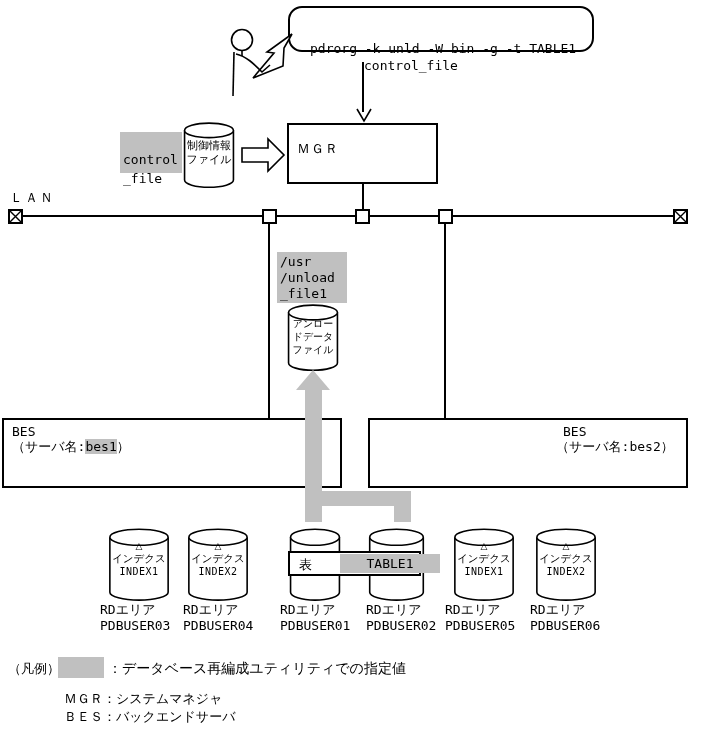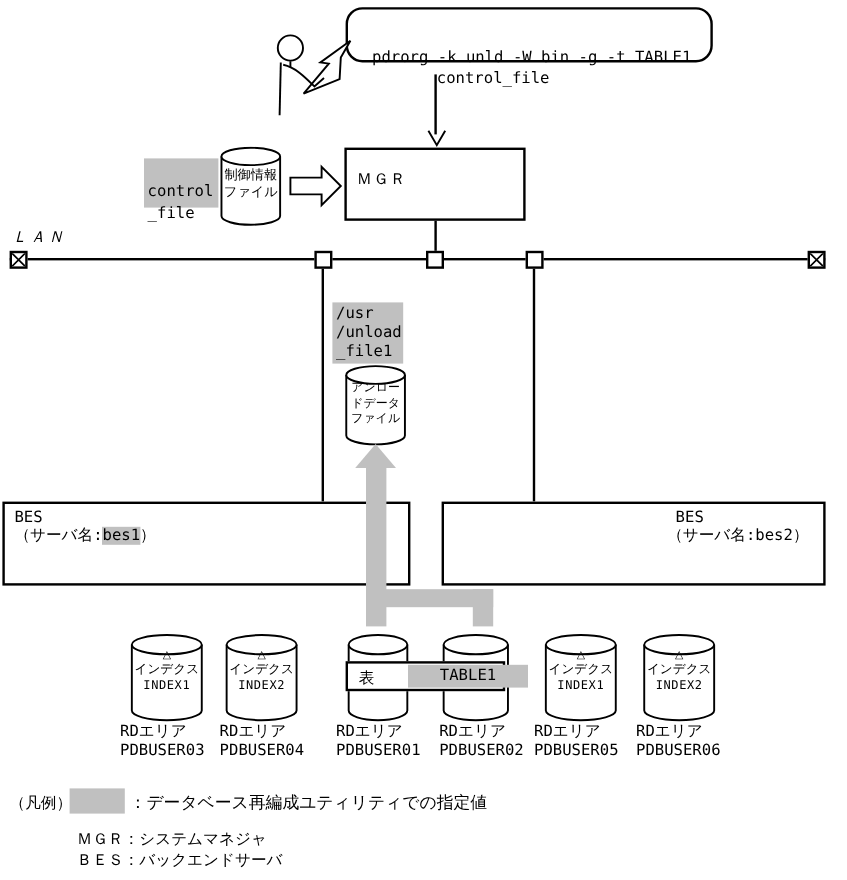--- a/index.html
+++ b/index.html
@@ -87,41 +87,41 @@
 
   <svg class="abs line-art" style="left:240px;top:134px;" width="46" height="38" viewBox="0 0 46 38">
     <path class="filled" d="M2,14 L28,14 L28,5 L44,21 L28,37 L28,28 L2,28 Z"></path>
   </svg>
 
   <div class="box" style="left:287px;top:123px;width:151px;height:61px;">
     <span class="abs" style="left:8px;top:3px;font-size:13px;letter-spacing:1px;margin-top:12px;">ＭＧＲ</span>
   </div>
   <div class="vline" style="left:362px;top:184px;height:26px;"></div>
 
-  <span class="abs" style="left:10px;top:189px;font-size:13px;letter-spacing:2px;font-style:italic;">ＬＡＮ</span>
+  <span class="abs" style="left:10px;top:189px;font-size:13px;letter-spacing:2px;">ＬＡＮ</span>
   <div class="hline" style="left:8px;top:215px;width:680px;"></div>
 
   <div class="conn xbox" style="left:8px;top:209px;">
     <svg viewBox="0 0 11 11">
         <path d="M0,0 L11,11 M11,0 L0,11" stroke="#000" stroke-width="1.4" fill="none"></path>
       </svg>
   </div>
   <div class="conn xbox" style="left:673px;top:209px;">
     <svg viewBox="0 0 11 11">
         <path d="M0,0 L11,11 M11,0 L0,11" stroke="#000" stroke-width="1.4" fill="none"></path>
       </svg>
   </div>
   <div class="conn" style="left:262px;top:209px;"></div>
   <div class="conn" style="left:355px;top:209px;"></div>
   <div class="conn" style="left:438px;top:209px;"></div>
 
   <div class="vline" style="left:268px;top:224px;height:194px;"></div>
   <div class="vline" style="left:444px;top:224px;height:194px;"></div>
 
-  <div class="abs hl mono" style="left:277px;top:252px;width:59px;height:51px;font-size:13px;line-height:16px;padding:2px 0 0 3px;box-sizing:border-box;">
+  <div class="abs hl mono" style="left:277px;top:252px;width:70px;height:51px;font-size:13px;line-height:16px;padding:2px 0 0 3px;box-sizing:border-box;">
     <span class="bl">/usr</span>
     <span class="bl">/unload</span>
     <span class="bl">_file1</span>
   </div>
 
   <div class="cyl" style="left:287px;top:304px;width:52px;height:68px;z-index:3;">
     <svg class="shape" viewBox="0 0 100 120" preserveAspectRatio="none">
       <path d="M3,15 L3,104 A47,13 0 0 0 97,104 L97,15" fill="#fff" stroke="#000" stroke-width="1.6" vector-effect="non-scaling-stroke"></path>
       <ellipse cx="50" cy="15" rx="47" ry="13" fill="#fff" stroke="#000" stroke-width="1.6" vector-effect="non-scaling-stroke"></ellipse>
     </svg>

